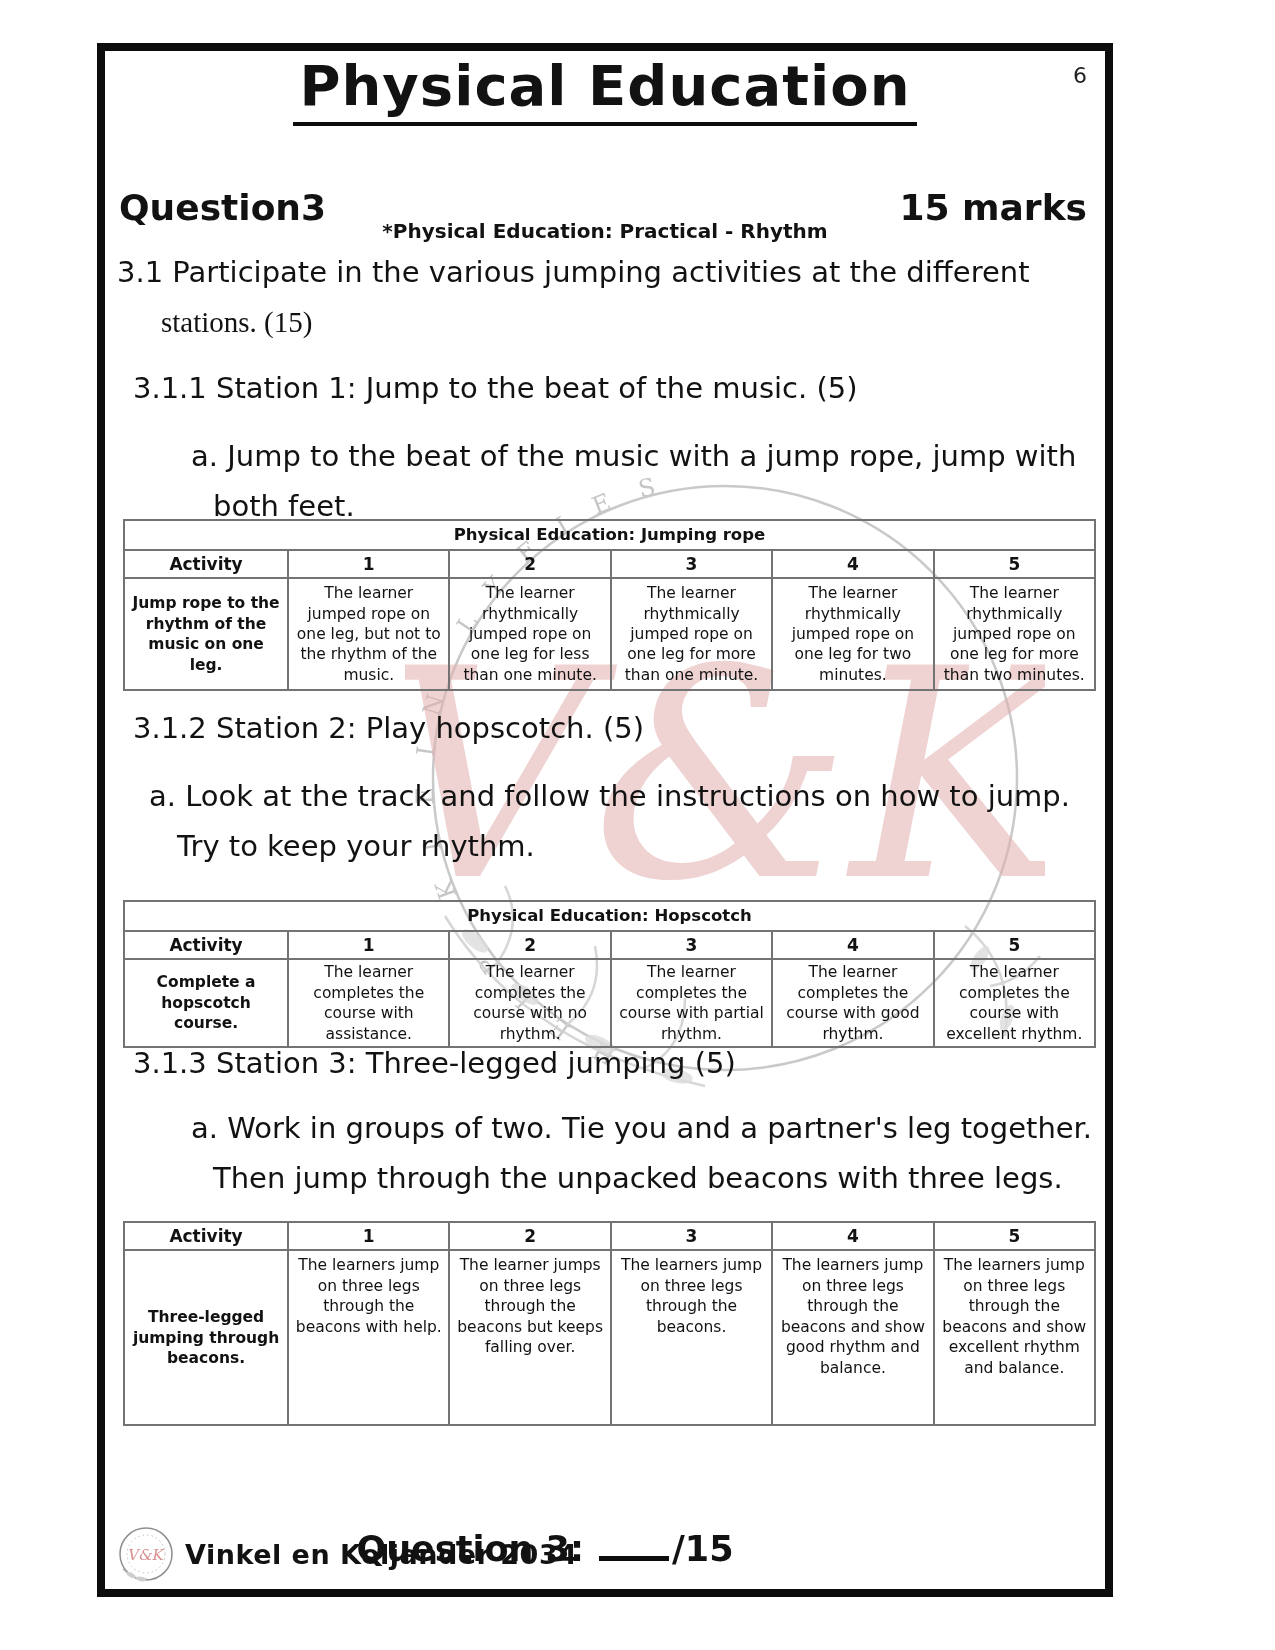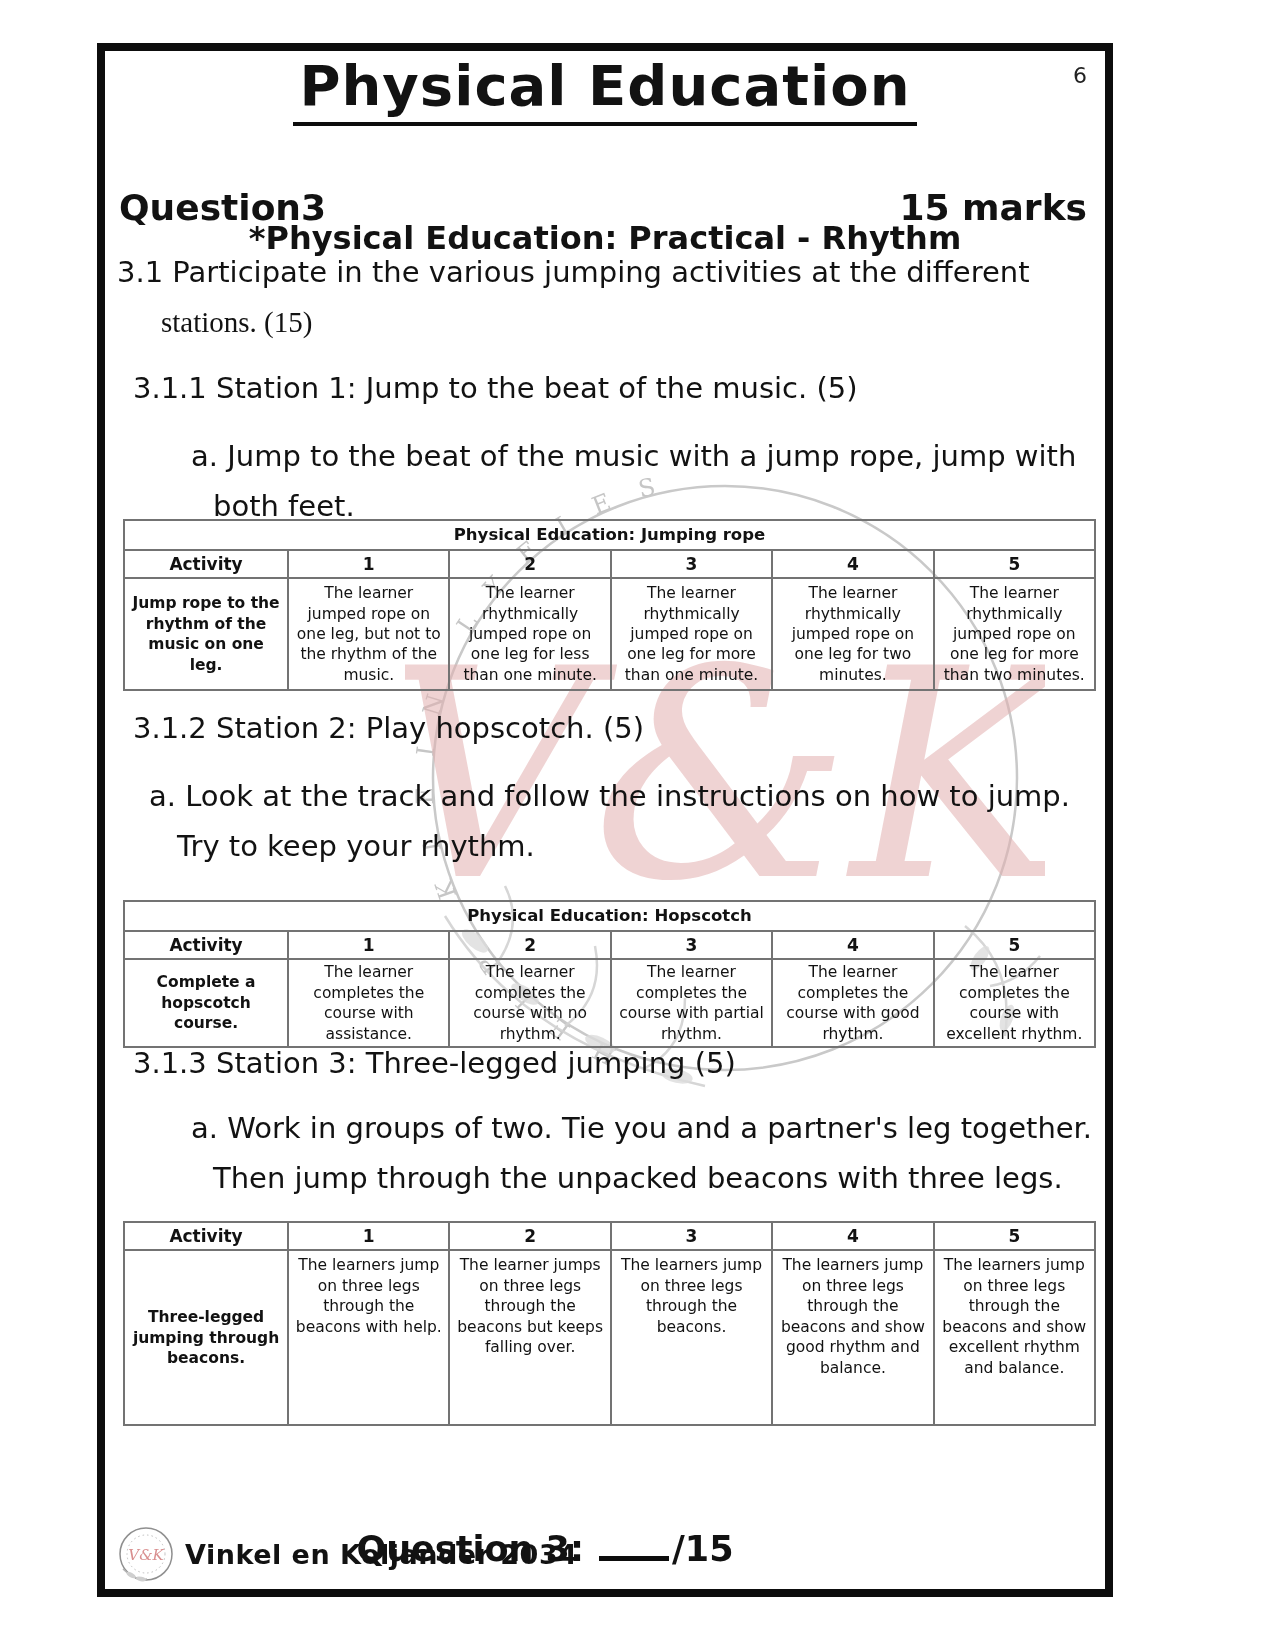--- a/index.html
+++ b/index.html
@@ -25,21 +25,21 @@
     font-size: 22px; color: #222;
   }
   .title-wrap { position: absolute; top: 2px; left: 0; right: 0; text-align: center; }
   .title {
     display: inline-block;
     font-size: 56px; font-weight: 600; letter-spacing: 1px;
     border-bottom: 4px solid #0d0d0d; padding: 0 6px 4px 6px;
   }
   .qrow { position: absolute; top: 128px; left: 14px; right: 14px; height: 86px; }
   .qlabel { position: absolute; left: 0; top: 8px; font-size: 36px; font-weight: 700; }
-  .qsubtitle { position: absolute; left: 0; right: 0; top: 40px; text-align: center; font-size: 32px; font-weight: 600; }
+  .qsubtitle { position: absolute; left: 0; right: 0; top: 40px; text-align: center; font-size: 20px; font-weight: 600; }
   .qmarks { position: absolute; right: 4px; top: 8px; font-size: 36px; font-weight: 600; }
 
   .para { position: absolute; font-size: 29px; line-height: 50px; font-weight: 500; }
   .indent { display: block; }
 
   .rubric {
     position: absolute; left: 18px; width: 973px;
     border-collapse: collapse; table-layout: fixed;
     font-size: 15.5px; line-height: 1.32; text-align: center;
   }

